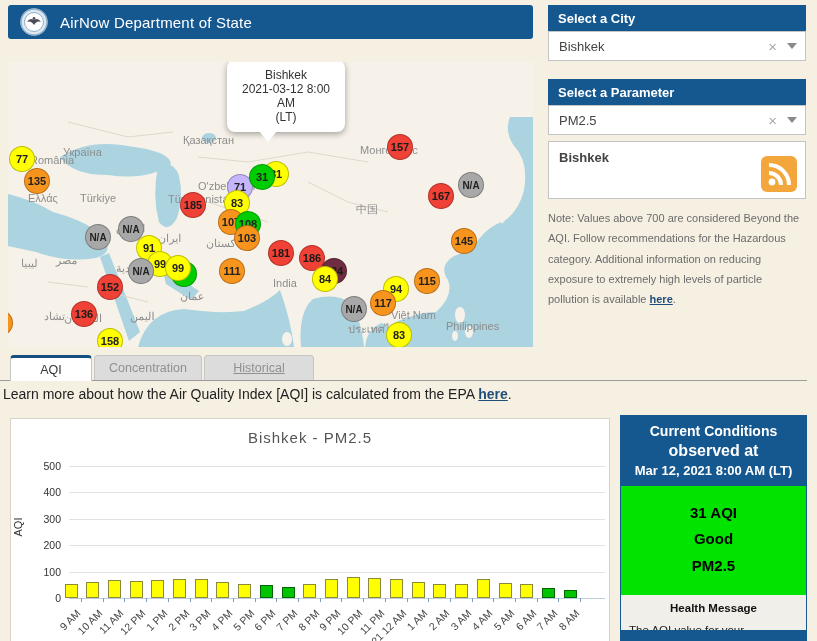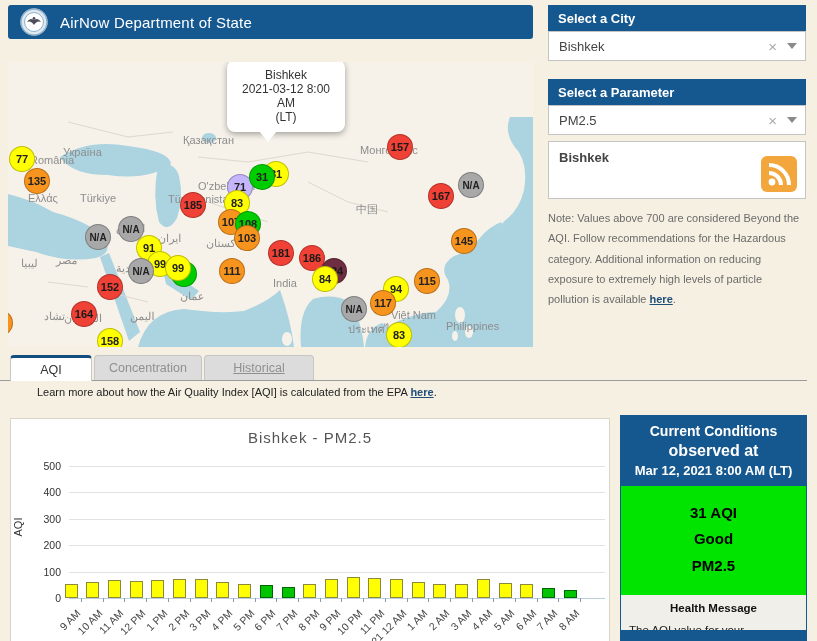--- a/index.html
+++ b/index.html
@@ -50,21 +50,21 @@
   .note{ position:absolute; top:208px; width:258px; font-size:11px; color:#6b6b6b; line-height:1.85; }
   a.lnk{ color:#1f4e79; text-decoration:underline; font-weight:bold; cursor:pointer; }
 
   
   .tabs{ position:absolute; left:10px; top:355px; display:flex; gap:2px; z-index:2; }
   .tab{ height:25px; display:flex; align-items:center; justify-content:center;
     font-size:12.5px; border:1px solid #c6c6c6; border-bottom:none;
     border-radius:4px 4px 0 0; background:#dcdcdc; color:#909090; cursor:pointer; }
   .tab.active{ background:#fff; color:#333; border-top:3px solid #134f7e; height:26px; }
   .tab-line{ position:absolute; left:0; top:380px; width:807px; height:1px; background:#9b9b9b; }
-  .learn{ position:absolute; left:3px; top:386px; font-size:11px; color:#222;margin-left:34px; }
+  .learn{ position:absolute; left:3px; top:386px; font-size:14px; color:#222; }
 
   
   .chart-panel{ position:absolute; left:10px; top:418px; width:600px; height:235px;
     background:#fff; border:1px solid #d8d4c8; }
   .chart-title{ position:absolute; top:10px; width:100%; text-align:center;
     font-size:15px; color:#555; letter-spacing:1px; }
   .ylab{ position:absolute; left:-2px; top:102px; font-size:11px; color:#333;
     transform:rotate(-90deg); }
   .gridline{ position:absolute; left:58px; width:536px; height:1px; background:#e2e2e2; }
   .gridline.base{ background:#bccfdc; }
@@ -165,21 +165,21 @@
       <div class="marker" style="background: rgb(255, 255, 0); left: 1px; top: 84px;">77</div>
       <div class="marker" style="background: rgb(247, 148, 30); left: 16px; top: 106px;">135</div>
       <div class="marker gray" style="background: rgb(168, 168, 168); left: 77px; top: 162px;">N/A</div>
       <div class="marker gray" style="background: rgb(168, 168, 168); left: 110px; top: 154px;">N/A</div>
       <div class="marker" style="background: rgb(255, 255, 0); left: 128px; top: 173px;">91</div>
       <div class="marker" style="background: rgb(0, 205, 0); left: 163px; top: 199px;"></div>
       <div class="marker" style="background: rgb(255, 255, 0); left: 139px; top: 189px;">99</div>
       <div class="marker" style="background: rgb(255, 255, 0); left: 157px; top: 193px;">99</div>
       <div class="marker gray" style="background: rgb(168, 168, 168); left: 120px; top: 196px;">N/A</div>
       <div class="marker" style="background: rgb(239, 65, 54); color: rgb(26, 26, 26); left: 89px; top: 212px;">152</div>
-      <div class="marker" style="background: rgb(239, 65, 54); color: rgb(26, 26, 26); left: 63px; top: 239px;">164</div>
+      <div class="marker" style="background: rgb(239, 65, 54); color: rgb(26, 26, 26); left: 63px; top: 239px;">136</div>
       <div class="marker" style="background: rgb(255, 255, 0); left: 89px; top: 266px;">158</div>
       <div class="marker" style="background: rgb(247, 148, 30); left: -21px; top: 248px;">8</div>
       <div class="marker" style="background: #c4b5fd; left: 219px; top: 112px;">71</div>
       <div class="marker" style="background: rgb(255, 255, 0); left: 255px; top: 99px;">81</div>
       <div class="marker" style="background: rgb(0, 205, 0); left: 241px; top: 102px;">31</div>
       <div class="marker" style="background: rgb(239, 65, 54); color: rgb(26, 26, 26); left: 172px; top: 130px;">185</div>
       <div class="marker" style="background: rgb(255, 255, 0); left: 216px; top: 128px;">83</div>
       <div class="marker" style="background: rgb(247, 148, 30); left: 210px; top: 147px;">107</div>
       <div class="marker" style="background: rgb(0, 205, 0); left: 227px; top: 149px;">108</div>
       <div class="marker" style="background: rgb(247, 148, 30); left: 226px; top: 163px;">103</div>

